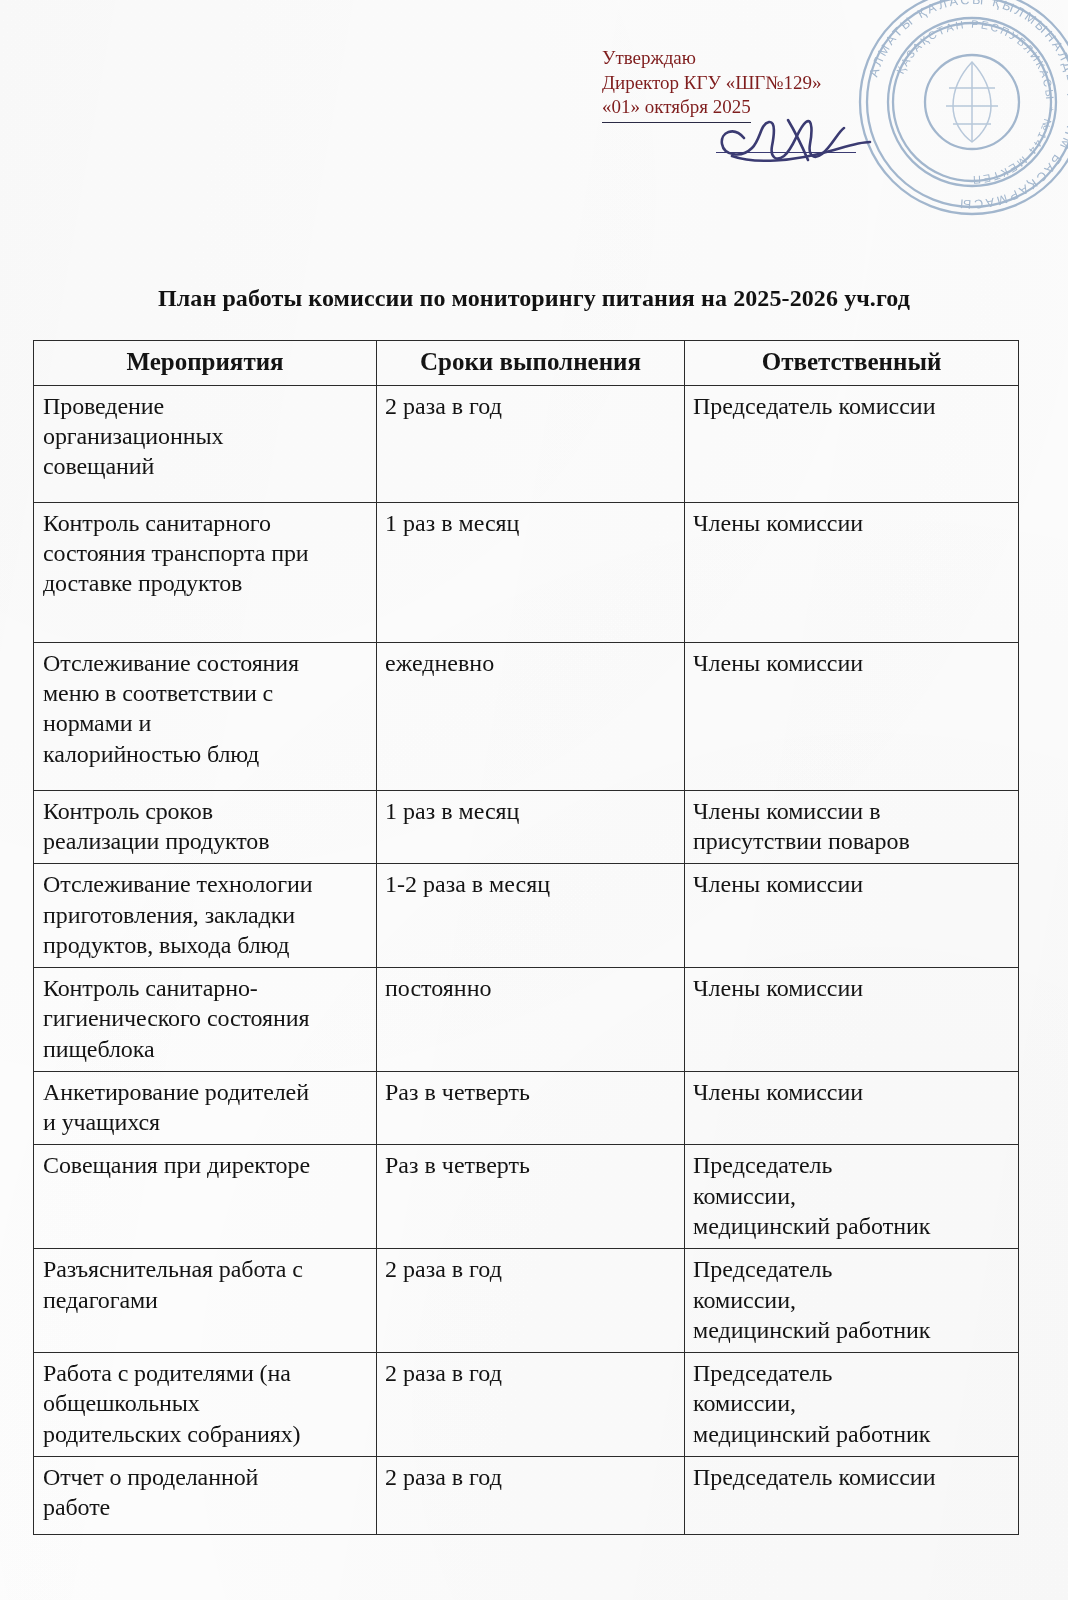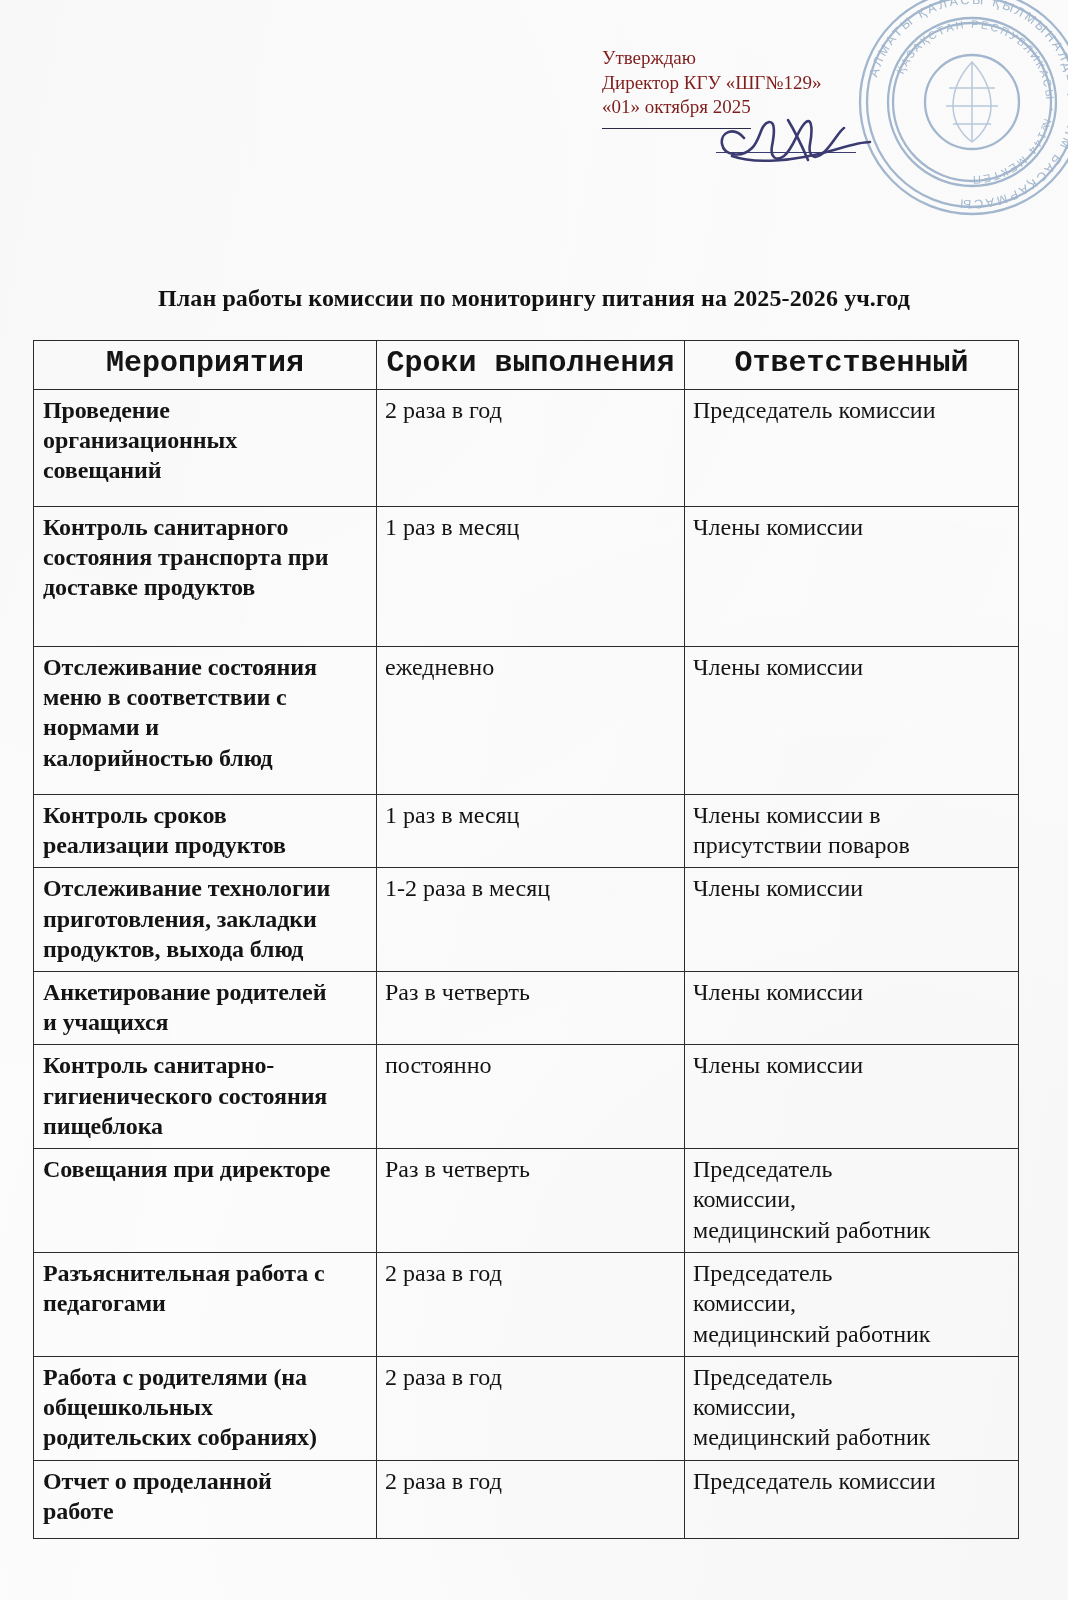--- a/index.html
+++ b/index.html
@@ -46,21 +46,21 @@
     z-index: 4;
   }
   #approval .ln { white-space: nowrap; }
   #approval .name-line {
     position: relative;
     padding-right: 2px;
   }
   #approval .date-line {
     position: relative;
     display: inline-block;
-    padding-bottom: 8px;
+    padding-bottom: 2px;
     border-bottom: 1.6px solid #2a2a45;
   }
 
   
   #signature {
     position: absolute;
     left: 714px;
     top: 112px;
     width: 168px;
     height: 62px;
@@ -123,27 +123,26 @@
     border: 1.5px solid #2b2b2b;
     vertical-align: top;
     padding: 5px 9px 7px 9px;
     font-size: 24px;
     line-height: 1.26;
     color: #141414;
   }
   #plan-table th {
     text-align: center;
     font-weight: bold;
-    font-size: 30px;
+    font-size: 25px;
     padding: 4px 6px 6px 6px;
     height: 34px;
     vertical-align: middle;
-    font-family: Liberation Mono, monospace;
-  }
-  #plan-table td.cell-ev { letter-spacing: -0.1px; font-weight: bold; }
+  }
+  #plan-table td.cell-ev { letter-spacing: -0.1px; }
   #plan-table td.cell-term,
   #plan-table td.cell-resp { letter-spacing: 0; padding-left: 8px; }
 
   .rowtext { white-space: pre-line; }
 </style>
 </head>
 <body>
 
 <div id="paper"></div>
 
@@ -232,31 +231,31 @@
         <td class="cell-resp"><span class="rowtext">Члены комиссии в
 присутствии поваров</span></td>
       </tr>
       <tr style="height: 100px;">
         <td class="cell-ev"><span class="rowtext">Отслеживание технологии
 приготовления, закладки
 продуктов, выхода блюд</span></td>
         <td class="cell-term"><span class="rowtext">1-2 раза в месяц</span></td>
         <td class="cell-resp"><span class="rowtext">Члены комиссии</span></td>
       </tr>
-      <tr style="height: 72px;">
-        <td class="cell-ev"><span class="rowtext">Анкетирование родителей
-и учащихся</span></td>
-        <td class="cell-term"><span class="rowtext">Раз в четверть</span></td>
-        <td class="cell-resp"><span class="rowtext">Члены комиссии</span></td>
-      </tr>
       <tr style="height: 102px;">
         <td class="cell-ev"><span class="rowtext">Контроль санитарно-
 гигиенического состояния
 пищеблока</span></td>
         <td class="cell-term"><span class="rowtext">постоянно</span></td>
+        <td class="cell-resp"><span class="rowtext">Члены комиссии</span></td>
+      </tr>
+      <tr style="height: 72px;">
+        <td class="cell-ev"><span class="rowtext">Анкетирование родителей
+и учащихся</span></td>
+        <td class="cell-term"><span class="rowtext">Раз в четверть</span></td>
         <td class="cell-resp"><span class="rowtext">Члены комиссии</span></td>
       </tr>
       <tr style="height: 104px;">
         <td class="cell-ev"><span class="rowtext">Совещания при директоре</span></td>
         <td class="cell-term"><span class="rowtext">Раз в четверть</span></td>
         <td class="cell-resp"><span class="rowtext">Председатель
 комиссии,
 медицинский работник</span></td>
       </tr>
       <tr style="height: 100px;">

